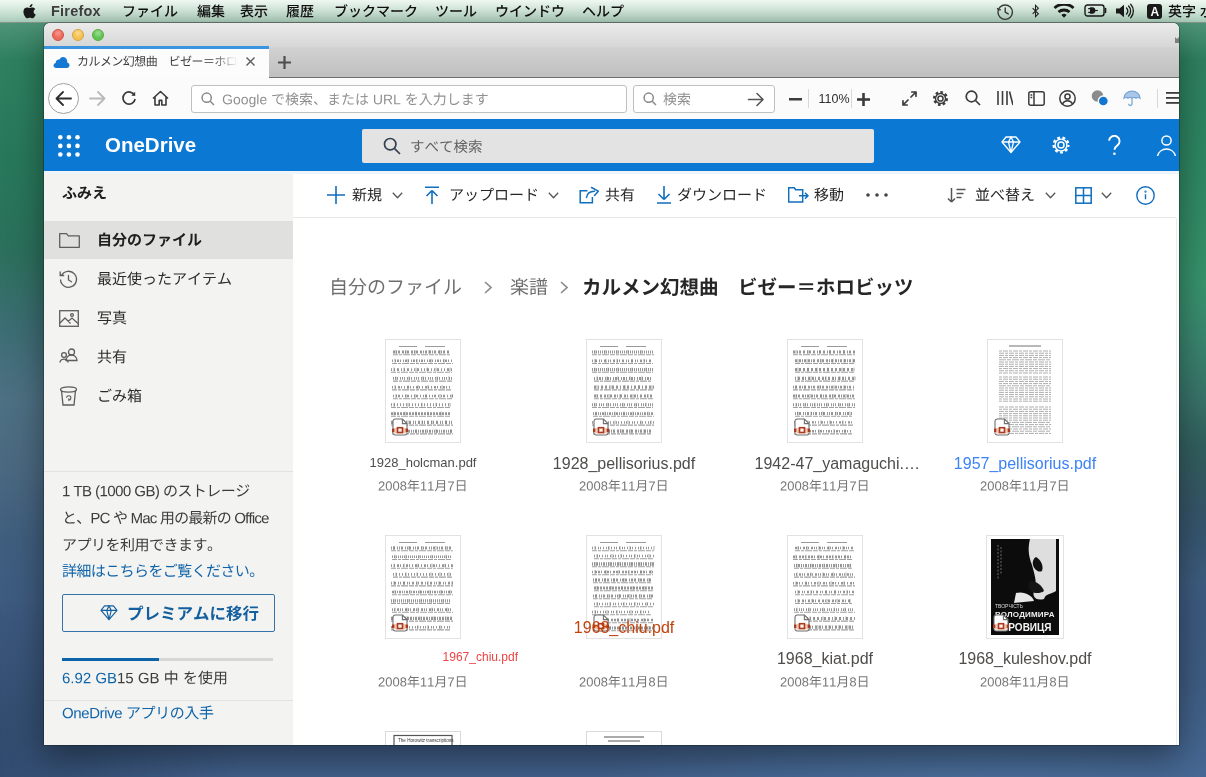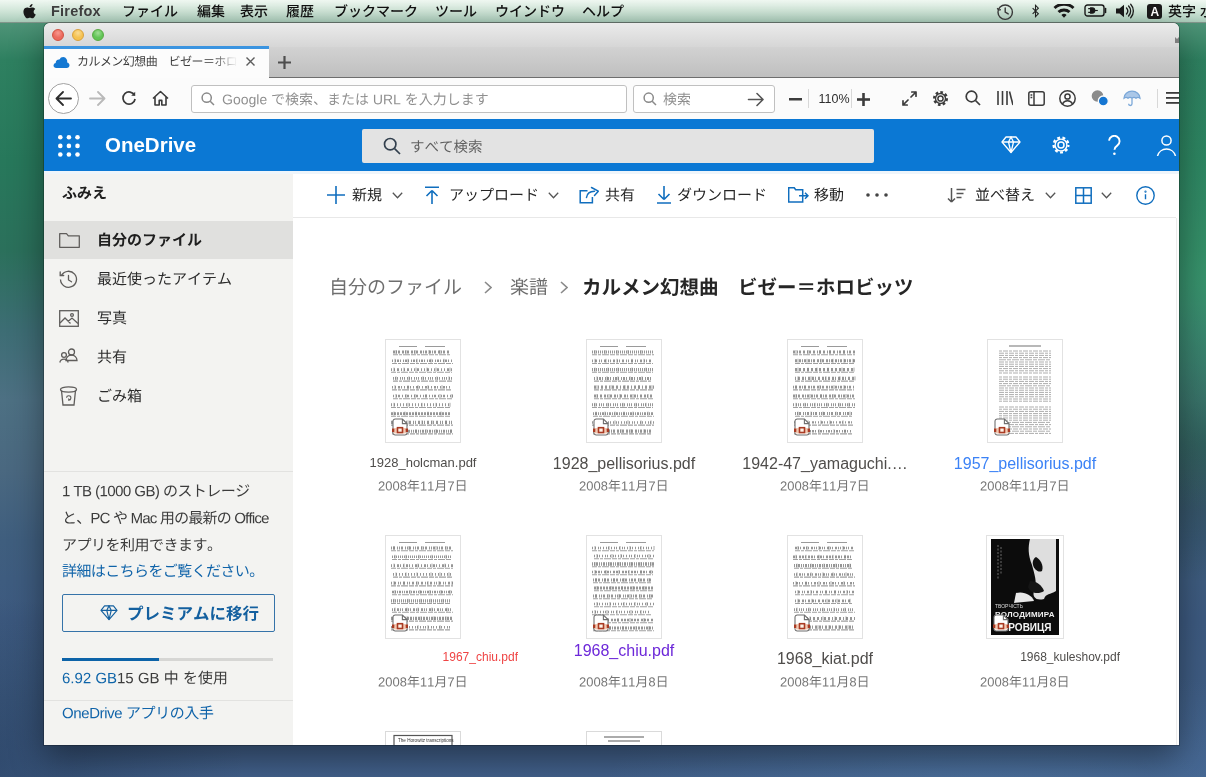--- a/index.html
+++ b/index.html
@@ -928,21 +928,21 @@
     <svg style="position:absolute;left:750px;top:395px" width="16" height="18" viewBox="0 0 16 18">
       <g>
         <path d="M1 3.2 a2.2 2.2 0 0 1 2.2 -2.2 h7.2 l4.6 4.6 v9.2 a2.2 2.2 0 0 1 -2.2 2.2 h-9.6 a2.2 2.2 0 0 1 -2.2 -2.2z" fill="#fff" stroke="#6f6f6f" stroke-width="1.1"></path>
         <path d="M10.4 1 v4.6 h4.6" fill="none" stroke="#6f6f6f" stroke-width="1.1"></path>
         <rect x="1.5" y="10" width="13" height="5.4" fill="#f0bfa6" opacity="0.85"></rect>
         <rect x="5.5" y="9.7" width="5" height="4.8" fill="#fdf3e8" stroke="#a93a23" stroke-width="1.6"></rect>
         <rect x="-0.3" y="10.6" width="2.6" height="3.4" rx="0.6" fill="#a93a23"></rect>
         <rect x="13.7" y="10.6" width="2.6" height="3.4" rx="0.6" fill="#a93a23"></rect>
       </g>
     </svg>
-    <div style="position:absolute;left:686px;top:431.5px;width:190px;text-align:center;font-size:16px;color:#4f4d4b;white-space:nowrap;overflow:hidden">1942-47_yamaguchi.…</div>
+    <div style="position:absolute;left:686px;top:431.5px;width:190px;text-align:right;font-size:16px;color:#4f4d4b;white-space:nowrap;overflow:hidden">1942-47_yamaguchi.…</div>
     <div style="position:absolute;left:736.2px;top:456.4px;line-height:0;"><svg width="89.6" height="16.9" viewBox="0 0 89.6 16.9" fill="#757575">
         <use href="#g133" transform="translate(0.0,11.4) scale(0.0130,-0.0130)"></use>
         <use href="#g88" transform="translate(7.2,11.4) scale(0.0130,-0.0130)"></use>
         <use href="#g88" transform="translate(14.5,11.4) scale(0.0130,-0.0130)"></use>
         <use href="#g171" transform="translate(21.7,11.4) scale(0.0130,-0.0130)"></use>
         <use href="#g172" transform="translate(28.9,11.4) scale(0.0130,-0.0130)"></use>
         <use href="#g84" transform="translate(41.9,11.4) scale(0.0130,-0.0130)"></use>
         <use href="#g84" transform="translate(49.1,11.4) scale(0.0130,-0.0130)"></use>
         <use href="#g173" transform="translate(56.4,11.4) scale(0.0130,-0.0130)"></use>
         <use href="#g174" transform="translate(69.4,11.4) scale(0.0130,-0.0130)"></use>
@@ -1108,21 +1108,21 @@
     <svg style="position:absolute;left:549px;top:591px" width="16" height="18" viewBox="0 0 16 18">
       <g>
         <path d="M1 3.2 a2.2 2.2 0 0 1 2.2 -2.2 h7.2 l4.6 4.6 v9.2 a2.2 2.2 0 0 1 -2.2 2.2 h-9.6 a2.2 2.2 0 0 1 -2.2 -2.2z" fill="#fff" stroke="#6f6f6f" stroke-width="1.1"></path>
         <path d="M10.4 1 v4.6 h4.6" fill="none" stroke="#6f6f6f" stroke-width="1.1"></path>
         <rect x="1.5" y="10" width="13" height="5.4" fill="#f0bfa6" opacity="0.85"></rect>
         <rect x="5.5" y="9.7" width="5" height="4.8" fill="#fdf3e8" stroke="#a93a23" stroke-width="1.6"></rect>
         <rect x="-0.3" y="10.6" width="2.6" height="3.4" rx="0.6" fill="#a93a23"></rect>
         <rect x="13.7" y="10.6" width="2.6" height="3.4" rx="0.6" fill="#a93a23"></rect>
       </g>
     </svg>
-    <div style="position:absolute;left:485px;top:619px;width:190px;text-align:center;font-size:16px;color:#6d28d9;white-space:nowrap;overflow:hidden">1968_chiu.pdf</div>
+    <div style="position:absolute;left:485px;top:596px;width:190px;text-align:center;font-size:16px;color:#c2410c;white-space:nowrap;overflow:hidden">1968_chiu.pdf</div>
     <div style="position:absolute;left:535.2px;top:651.9px;line-height:0;"><svg width="89.6" height="16.9" viewBox="0 0 89.6 16.9" fill="#757575">
         <use href="#g133" transform="translate(0.0,11.4) scale(0.0130,-0.0130)"></use>
         <use href="#g88" transform="translate(7.2,11.4) scale(0.0130,-0.0130)"></use>
         <use href="#g88" transform="translate(14.5,11.4) scale(0.0130,-0.0130)"></use>
         <use href="#g171" transform="translate(21.7,11.4) scale(0.0130,-0.0130)"></use>
         <use href="#g172" transform="translate(28.9,11.4) scale(0.0130,-0.0130)"></use>
         <use href="#g84" transform="translate(41.9,11.4) scale(0.0130,-0.0130)"></use>
         <use href="#g84" transform="translate(49.1,11.4) scale(0.0130,-0.0130)"></use>
         <use href="#g173" transform="translate(56.4,11.4) scale(0.0130,-0.0130)"></use>
         <use href="#g171" transform="translate(69.4,11.4) scale(0.0130,-0.0130)"></use>
@@ -1200,21 +1200,21 @@
     <svg style="position:absolute;left:949px;top:591px" width="16" height="18" viewBox="0 0 16 18">
       <g>
         <path d="M1 3.2 a2.2 2.2 0 0 1 2.2 -2.2 h7.2 l4.6 4.6 v9.2 a2.2 2.2 0 0 1 -2.2 2.2 h-9.6 a2.2 2.2 0 0 1 -2.2 -2.2z" fill="#fff" stroke="#6f6f6f" stroke-width="1.1"></path>
         <path d="M10.4 1 v4.6 h4.6" fill="none" stroke="#6f6f6f" stroke-width="1.1"></path>
         <rect x="1.5" y="10" width="13" height="5.4" fill="#f0bfa6" opacity="0.85"></rect>
         <rect x="5.5" y="9.7" width="5" height="4.8" fill="#fdf3e8" stroke="#a93a23" stroke-width="1.6"></rect>
         <rect x="-0.3" y="10.6" width="2.6" height="3.4" rx="0.6" fill="#a93a23"></rect>
         <rect x="13.7" y="10.6" width="2.6" height="3.4" rx="0.6" fill="#a93a23"></rect>
       </g>
     </svg>
-    <div style="position:absolute;left:886px;top:626.5px;width:190px;text-align:right;font-size:12px;color:#4f4d4b;white-space:nowrap;overflow:hidden">1968_kuleshov.pdf</div>
+    <div style="position:absolute;left:886px;top:626.5px;width:190px;text-align:center;font-size:16px;color:#4f4d4b;white-space:nowrap;overflow:hidden">1968_kuleshov.pdf</div>
     <div style="position:absolute;left:936.2px;top:651.9px;line-height:0;"><svg width="89.6" height="16.9" viewBox="0 0 89.6 16.9" fill="#757575">
         <use href="#g133" transform="translate(0.0,11.4) scale(0.0130,-0.0130)"></use>
         <use href="#g88" transform="translate(7.2,11.4) scale(0.0130,-0.0130)"></use>
         <use href="#g88" transform="translate(14.5,11.4) scale(0.0130,-0.0130)"></use>
         <use href="#g171" transform="translate(21.7,11.4) scale(0.0130,-0.0130)"></use>
         <use href="#g172" transform="translate(28.9,11.4) scale(0.0130,-0.0130)"></use>
         <use href="#g84" transform="translate(41.9,11.4) scale(0.0130,-0.0130)"></use>
         <use href="#g84" transform="translate(49.1,11.4) scale(0.0130,-0.0130)"></use>
         <use href="#g173" transform="translate(56.4,11.4) scale(0.0130,-0.0130)"></use>
         <use href="#g171" transform="translate(69.4,11.4) scale(0.0130,-0.0130)"></use>

